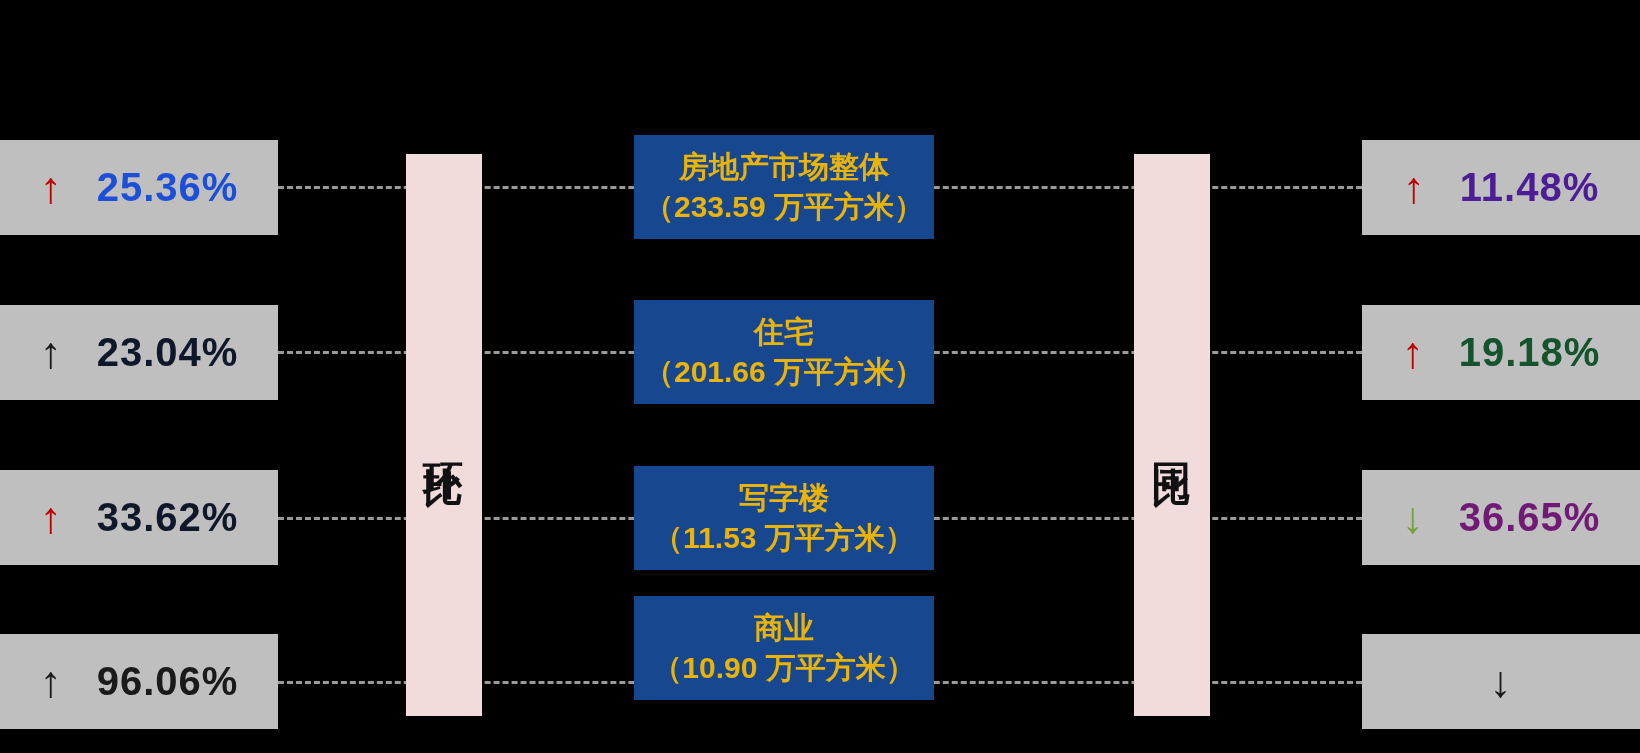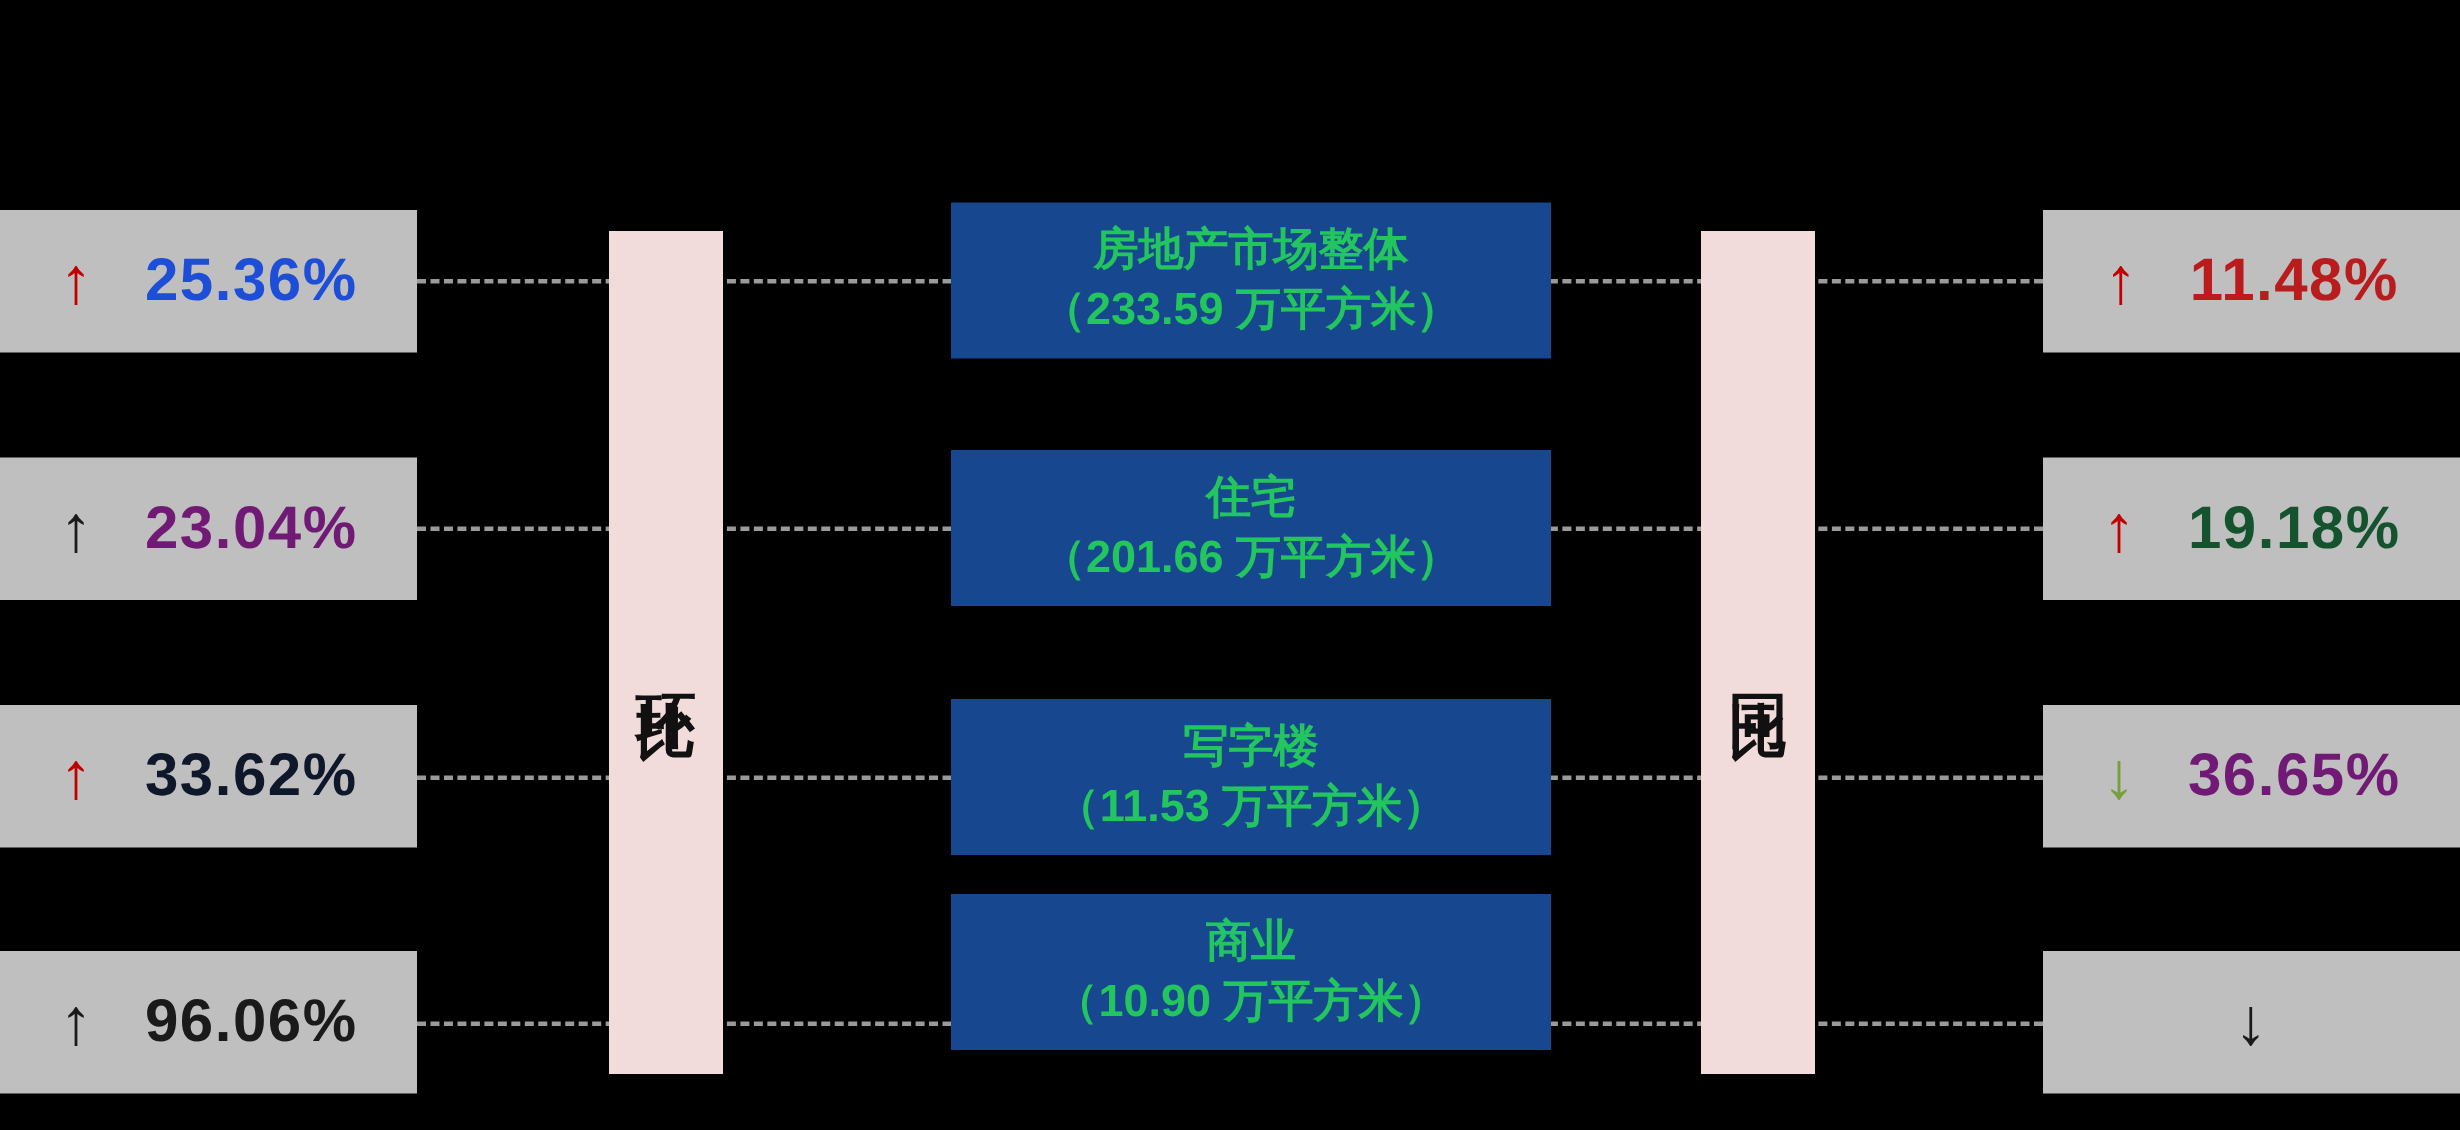--- a/index.html
+++ b/index.html
@@ -27,23 +27,23 @@
     z-index:2;
     font-size:40px;font-weight:700;color:#1a1a1a;
     letter-spacing:1px;
   }
   .gray-box .arrow{font-weight:400;font-size:44px;line-height:1;}
   .gray-left{left:0;}
   .gray-right{left:1362px;}
   
   .blue-box{
     position:absolute;
-    left:634px;width:400px;height:104px;
+    left:634px;width:300px;height:104px;
     background:#17478E;
-    color:#22c55e;
+    color:#eab308;
     display:flex;flex-direction:column;align-items:center;justify-content:center;
     z-index:2;
     font-size:30px;font-weight:700;line-height:1.35;
     text-align:center;
   }
   
   .pink-bar{
     position:absolute;
     top:154px;height:562px;width:76px;
     background:#F2DCDB;
@@ -68,21 +68,21 @@
   <div class="connector" style="top:351px"></div>
   <div class="connector" style="top:517px"></div>
   <div class="connector" style="top:681px"></div>
 
   <div class="gray-box gray-left" style="top:140px">
     <span class="arrow" style="color: rgb(192, 0, 0);">↑</span>
     <span style="color: #1d4ed8;">25.36%</span>
   </div>
   <div class="gray-box gray-left" style="top:305px">
     <span class="arrow" style="color: rgb(26, 26, 26);">↑</span>
-    <span style="color: #701a75;">23.04%</span>
+    <span style="color: #0f172a;">23.04%</span>
   </div>
   <div class="gray-box gray-left" style="top:470px">
     <span class="arrow" style="color: rgb(192, 0, 0);">↑</span>
     <span style="color: #0f172a;">33.62%</span>
   </div>
   <div class="gray-box gray-left" style="top:634px">
     <span class="arrow" style="color: rgb(26, 26, 26);">↑</span>
     <span style="color: rgb(26, 26, 26);">96.06%</span>
   </div>
 
@@ -106,21 +106,21 @@
     <span>商业</span>
     <span>（10.90 万平方米）</span>
   </div>
 
   <div class="pink-bar bar-right">
     <span class="bar-label">同比</span>
   </div>
 
   <div class="gray-box gray-right" style="top:140px">
     <span class="arrow" style="color: rgb(192, 0, 0);">↑</span>
-    <span style="color: #b91c1c;">11.48%</span>
+    <span style="color: #4c1d95;">11.48%</span>
   </div>
   <div class="gray-box gray-right" style="top:305px">
     <span class="arrow" style="color: rgb(192, 0, 0);">↑</span>
     <span style="color: #14532d;">19.18%</span>
   </div>
   <div class="gray-box gray-right" style="top:470px">
     <span class="arrow" style="color: rgb(119, 160, 60);">↓</span>
     <span style="color: #701a75;">36.65%</span>
   </div>
   <div class="gray-box gray-right" style="top:634px">

